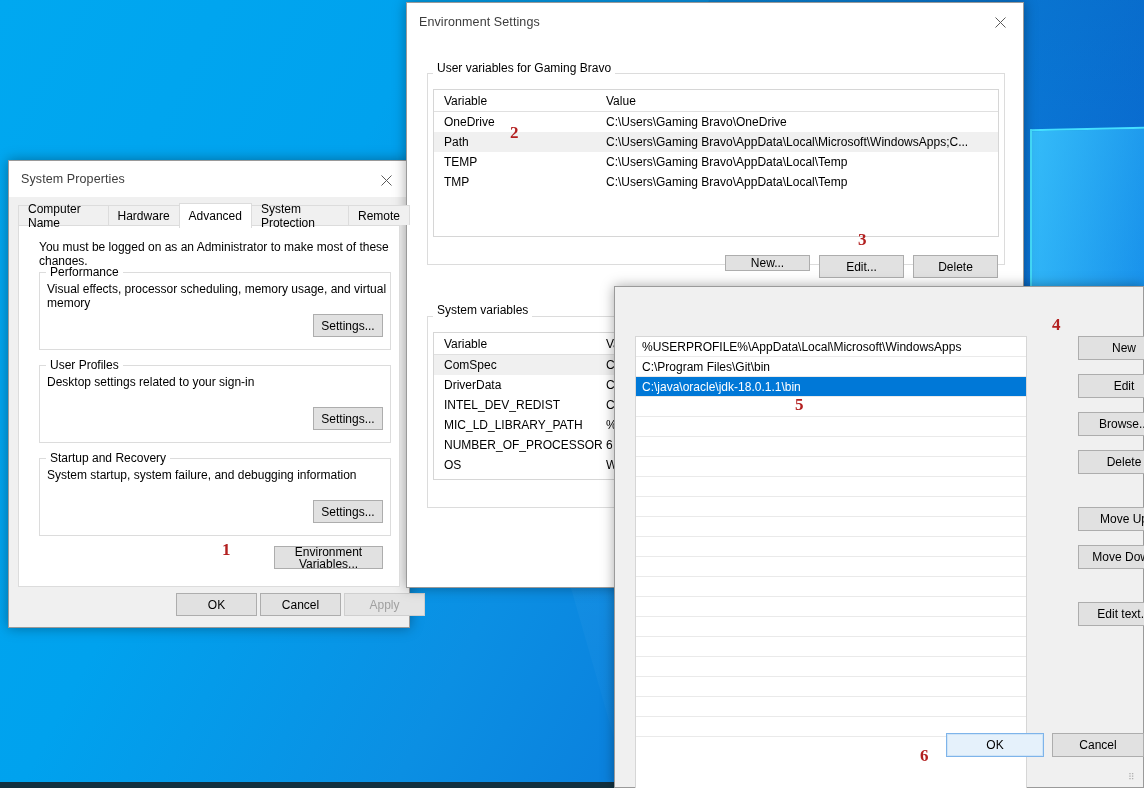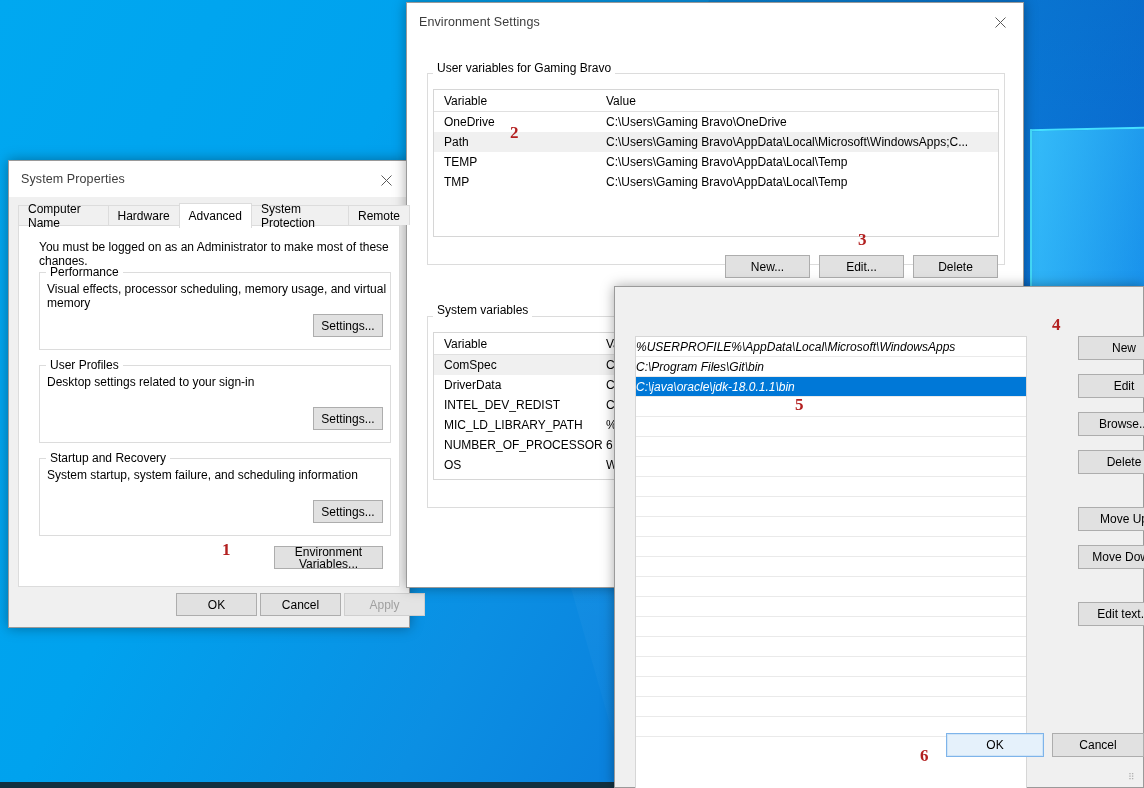--- a/index.html
+++ b/index.html
@@ -193,25 +193,25 @@
     left: 20px; top: 49px;
     width: 392px; height: 678px;
     background: #ffffff;
     border: 1px solid #d6d6d6;
     overflow: hidden;
   }
   .ee-row {
     height: 20px;
     line-height: 20px;
     font-size: 12px;
+    padding-left: 6px;
     border-bottom: 1px solid #eaeaea;
     white-space: nowrap;
     overflow: hidden;
     cursor: default;
-    font-style: italic;
   }
   .ee-row.selected { background: #0078d7; color: #ffffff; }
   .ee-side {
     position: absolute;
     left: 425px;
     width: 92px;
   }
   .ee-side .btn { width: 92px; height: 24px; margin-bottom: 14px; margin-left: 38px; }
   .grip {
     position: absolute; right: 3px; bottom: 2px;
@@ -271,21 +271,21 @@
         <div class="sp-desc" style="left:28px; top:56px;">Visual effects, processor scheduling, memory usage, and virtual memory</div>
         <button class="btn" style="position:absolute; left:294px; top:88px; width:70px; height:23px;">Settings...</button>
 
         <div class="groupbox" style="left:20px; top:139px; width:352px; height:78px;"></div>
         <div class="grouplabel" style="left:27px; top:132px;">User Profiles</div>
         <div class="sp-desc" style="left:28px; top:149px;">Desktop settings related to your sign-in</div>
         <button class="btn" style="position:absolute; left:294px; top:181px; width:70px; height:23px;">Settings...</button>
 
         <div class="groupbox" style="left:20px; top:232px; width:352px; height:78px;"></div>
         <div class="grouplabel" style="left:27px; top:225px;">Startup and Recovery</div>
-        <div class="sp-desc" style="left:28px; top:242px;">System startup, system failure, and scheduling information</div>
+        <div class="sp-desc" style="left:28px; top:242px;">System startup, system failure, and debugging information</div>
         <button class="btn" style="position:absolute; left:294px; top:274px; width:70px; height:23px;">Settings...</button>
 
         <button class="btn" style="position:absolute; left:255px; top:320px; width:109px; height:23px;">Environment Variables...</button>
       </div>
 
       <div id="sp-footer">
         <button class="btn" style="position:absolute; left:167px; top:10px; width:81px; height:23px;">OK</button>
         <button class="btn" style="position:absolute; left:251px; top:10px; width:81px; height:23px;">Cancel</button>
         <button class="btn disabled" style="position:absolute; left:335px; top:10px; width:81px; height:23px;">Apply</button>
       </div>
@@ -324,21 +324,21 @@
         <div class="ev-row">
           <span class="ev-col-var">TEMP</span>
           <span class="ev-col-val">C:\Users\Gaming Bravo\AppData\Local\Temp</span>
         </div>
         <div class="ev-row">
           <span class="ev-col-var">TMP</span>
           <span class="ev-col-val">C:\Users\Gaming Bravo\AppData\Local\Temp</span>
         </div>
       </div>
 
-      <button class="btn" style="position:absolute; left:318px; top:214px; width:85px; height:23px;">New...</button>
+      <button class="btn" style="position:absolute; left:318px; top:214px; width:85px; height:16px;">New...</button>
       <button class="btn" style="position:absolute; left:412px; top:214px; width:85px; height:23px;">Edit...</button>
       <button class="btn" style="position:absolute; left:506px; top:214px; width:85px; height:23px;">Delete</button>
 
       <div class="groupbox" style="left:20px; top:275px; width:578px; height:192px;"></div>
       <div class="grouplabel" style="left:26px; top:262px;">System variables</div>
 
       <div class="listframe" style="left:26px; top:291px; width:566px; height:148px;">
         <div class="ev-grid-head">
           <span class="ev-col-var">Variable</span>
           <span class="ev-col-val">Value</span>

